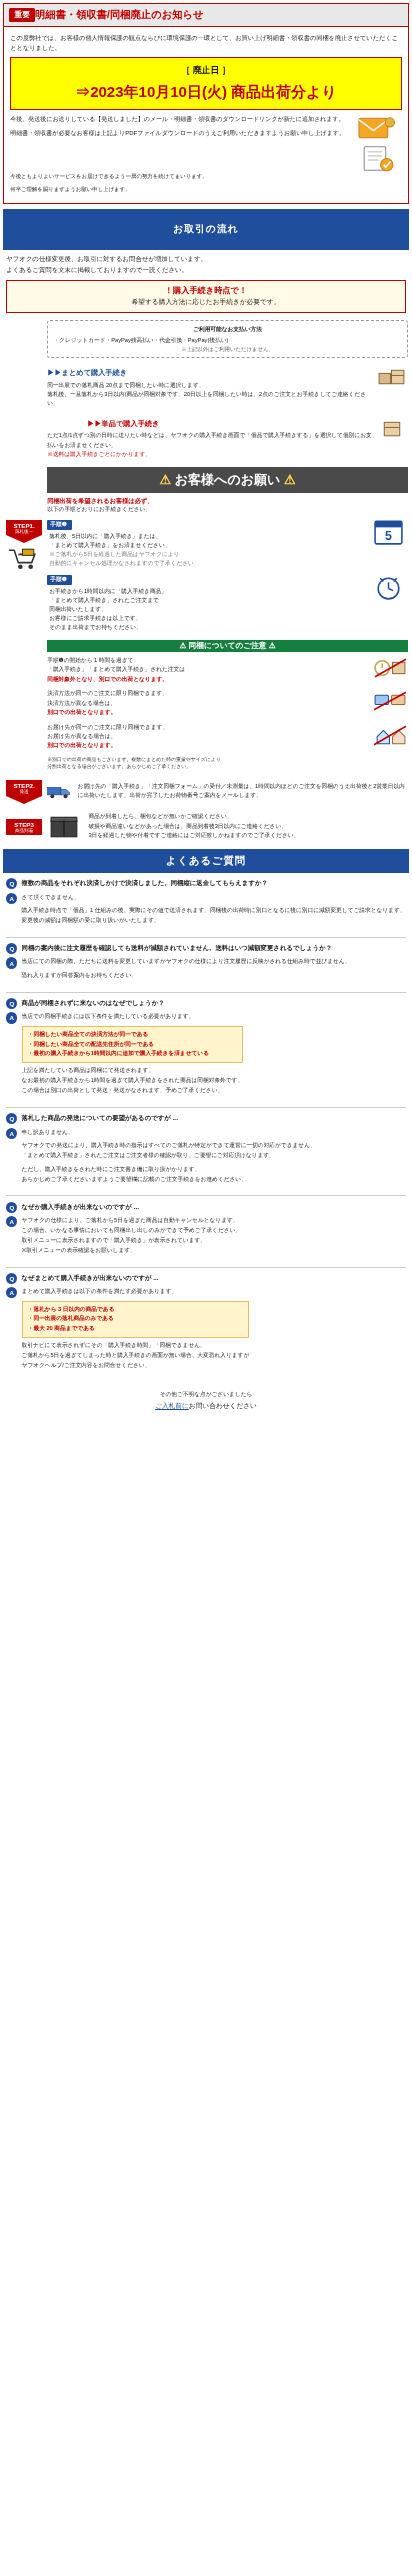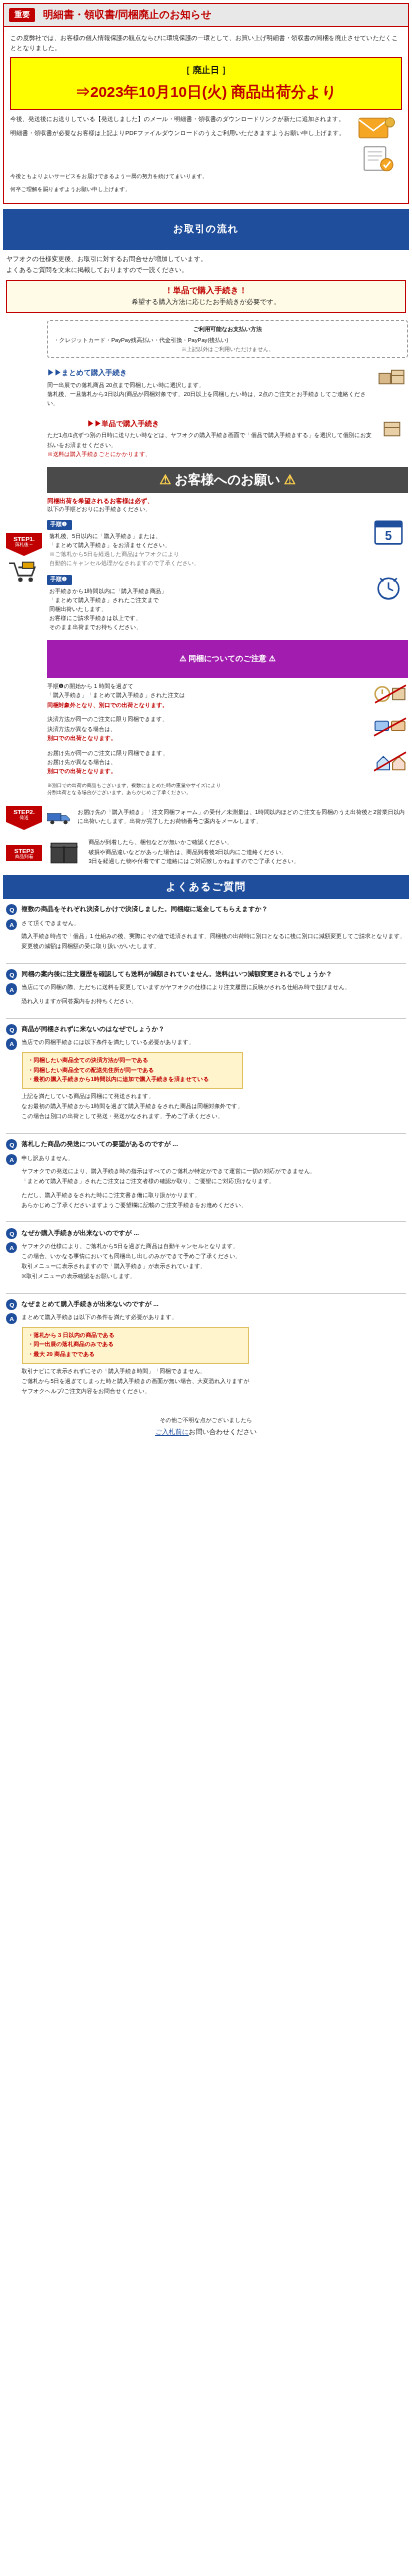--- a/index.html
+++ b/index.html
@@ -12,21 +12,21 @@
     color: #222;
   }
   .page { width: 412px; margin: 0 auto; }
 
   
   .notice-wrap { border: 1.5px solid #c00000; margin: 3.1px 3.1px 0 3.1px; background: #fff; }
   .notice-head {
     background: #e8e8e8;
     display: flex;
     align-items: center;
-    gap: 8px;
+    gap: 0;
     padding: 4.1px 5.2px;
     border-bottom: 1px solid #c00000;
   }
   .badge-important {
     background: #c00000; color: #fff; font-weight: bold; font-size: 7.7px;
     padding: 2.1px 5.2px; border-radius: 1.5px; white-space: nowrap;
   }
   .notice-title { color: #c00000; font-weight: bold; font-size: 10.3px; }
   .notice-body { padding: 5.2px 6.2px; font-size: 6.2px; line-height: 1.6; }
   .notice-body p { margin: 0 0 4.1px 0; }
@@ -102,22 +102,22 @@
   .with-ico .art { width: 32px; flex: none; }
 
   
   .gray-banner {
     background: #4a4a4a; color: #fff; text-align: center; font-weight: bold;
     font-size: 13px; padding: 4.1px 0; margin: 7.2px 0 4.1px 0;
   }
   .gray-banner .warn { color: #ffd24d; }
 
   .light-gray-banner {
-    background: #a21caf; color: #fff; text-align: center; font-weight: bold;
-    font-size: 7.7px; padding: 14px 0; margin: 7.2px 0 4.1px 0;
+    background: #15803d; color: #fff; text-align: center; font-weight: bold;
+    font-size: 7.7px; padding: 1px 0; margin: 7.2px 0 4.1px 0;
   }
 
   .req-lead { color: #c00000; font-weight: bold; font-size: 6.2px; }
   .req-sub { font-size: 5.7px; margin-bottom: 3.1px; }
 
   .proc-line {
     background: #1f4e9c; color: #fff; display: inline-block; font-size: 5.7px;
     font-weight: bold; padding: 1px 5.2px 1px 3.1px; border-radius: 1px; margin: 3.1px 0 1.5px 0;
   }
   .proc-body { font-size: 5.7px; line-height: 1.6; padding-left: 2.1px; }
@@ -214,21 +214,21 @@
     </div>
   </div>
 
   <div class="bar-blue">お取引の流れ</div>
   <div class="bar-sub">
     <div>ヤフオクの仕様変更後、お取引に対するお問合せが増加しています。</div>
     <div>よくあるご質問を文末に掲載しておりますので一読ください。</div>
   </div>
 
   <div class="must-box">
-    <div class="l1">！単品で購入手続き！</div>
+    <div class="l1">！購入手続き時点で！</div>
     <div class="l2">希望する購入方法に応じたお手続きが必要です。</div>
   </div>
 
   <div class="step-row">
     <div class="step-col">
       <div class="step-chip">
         <span>STEP1.</span>
         <span class="sub">落札後～</span>
       </div>
       <div class="step-arrow"></div>

